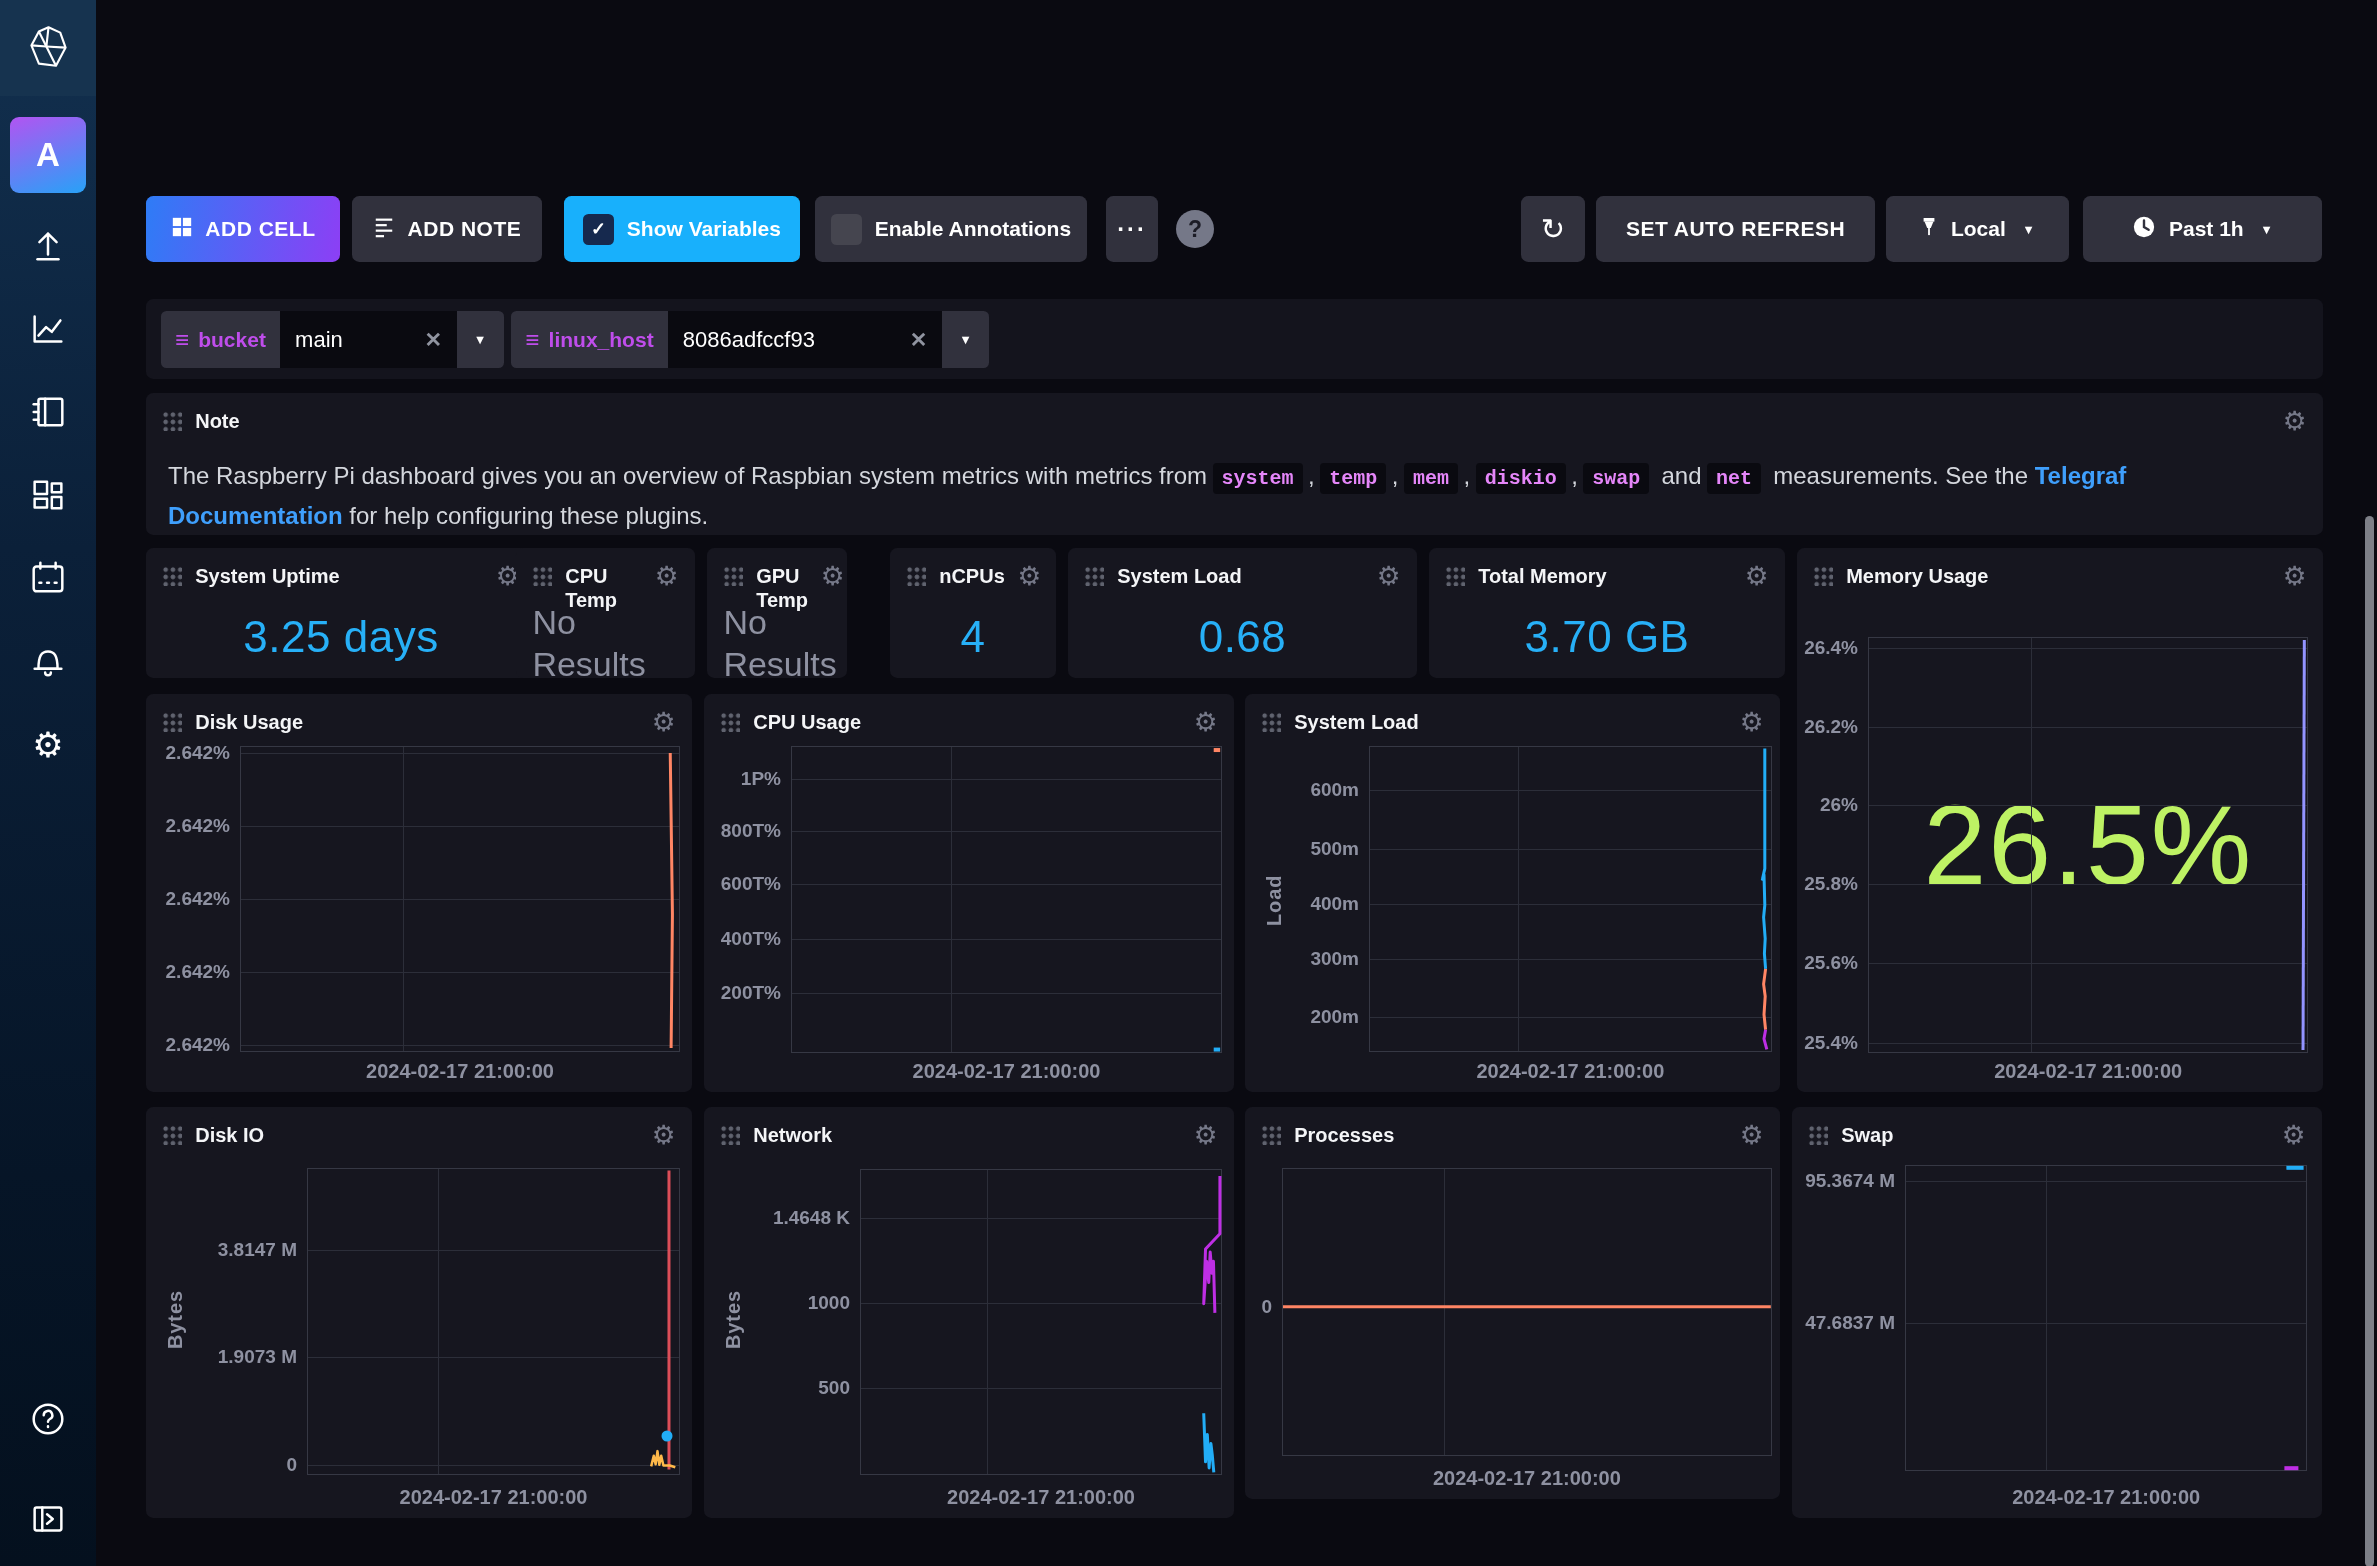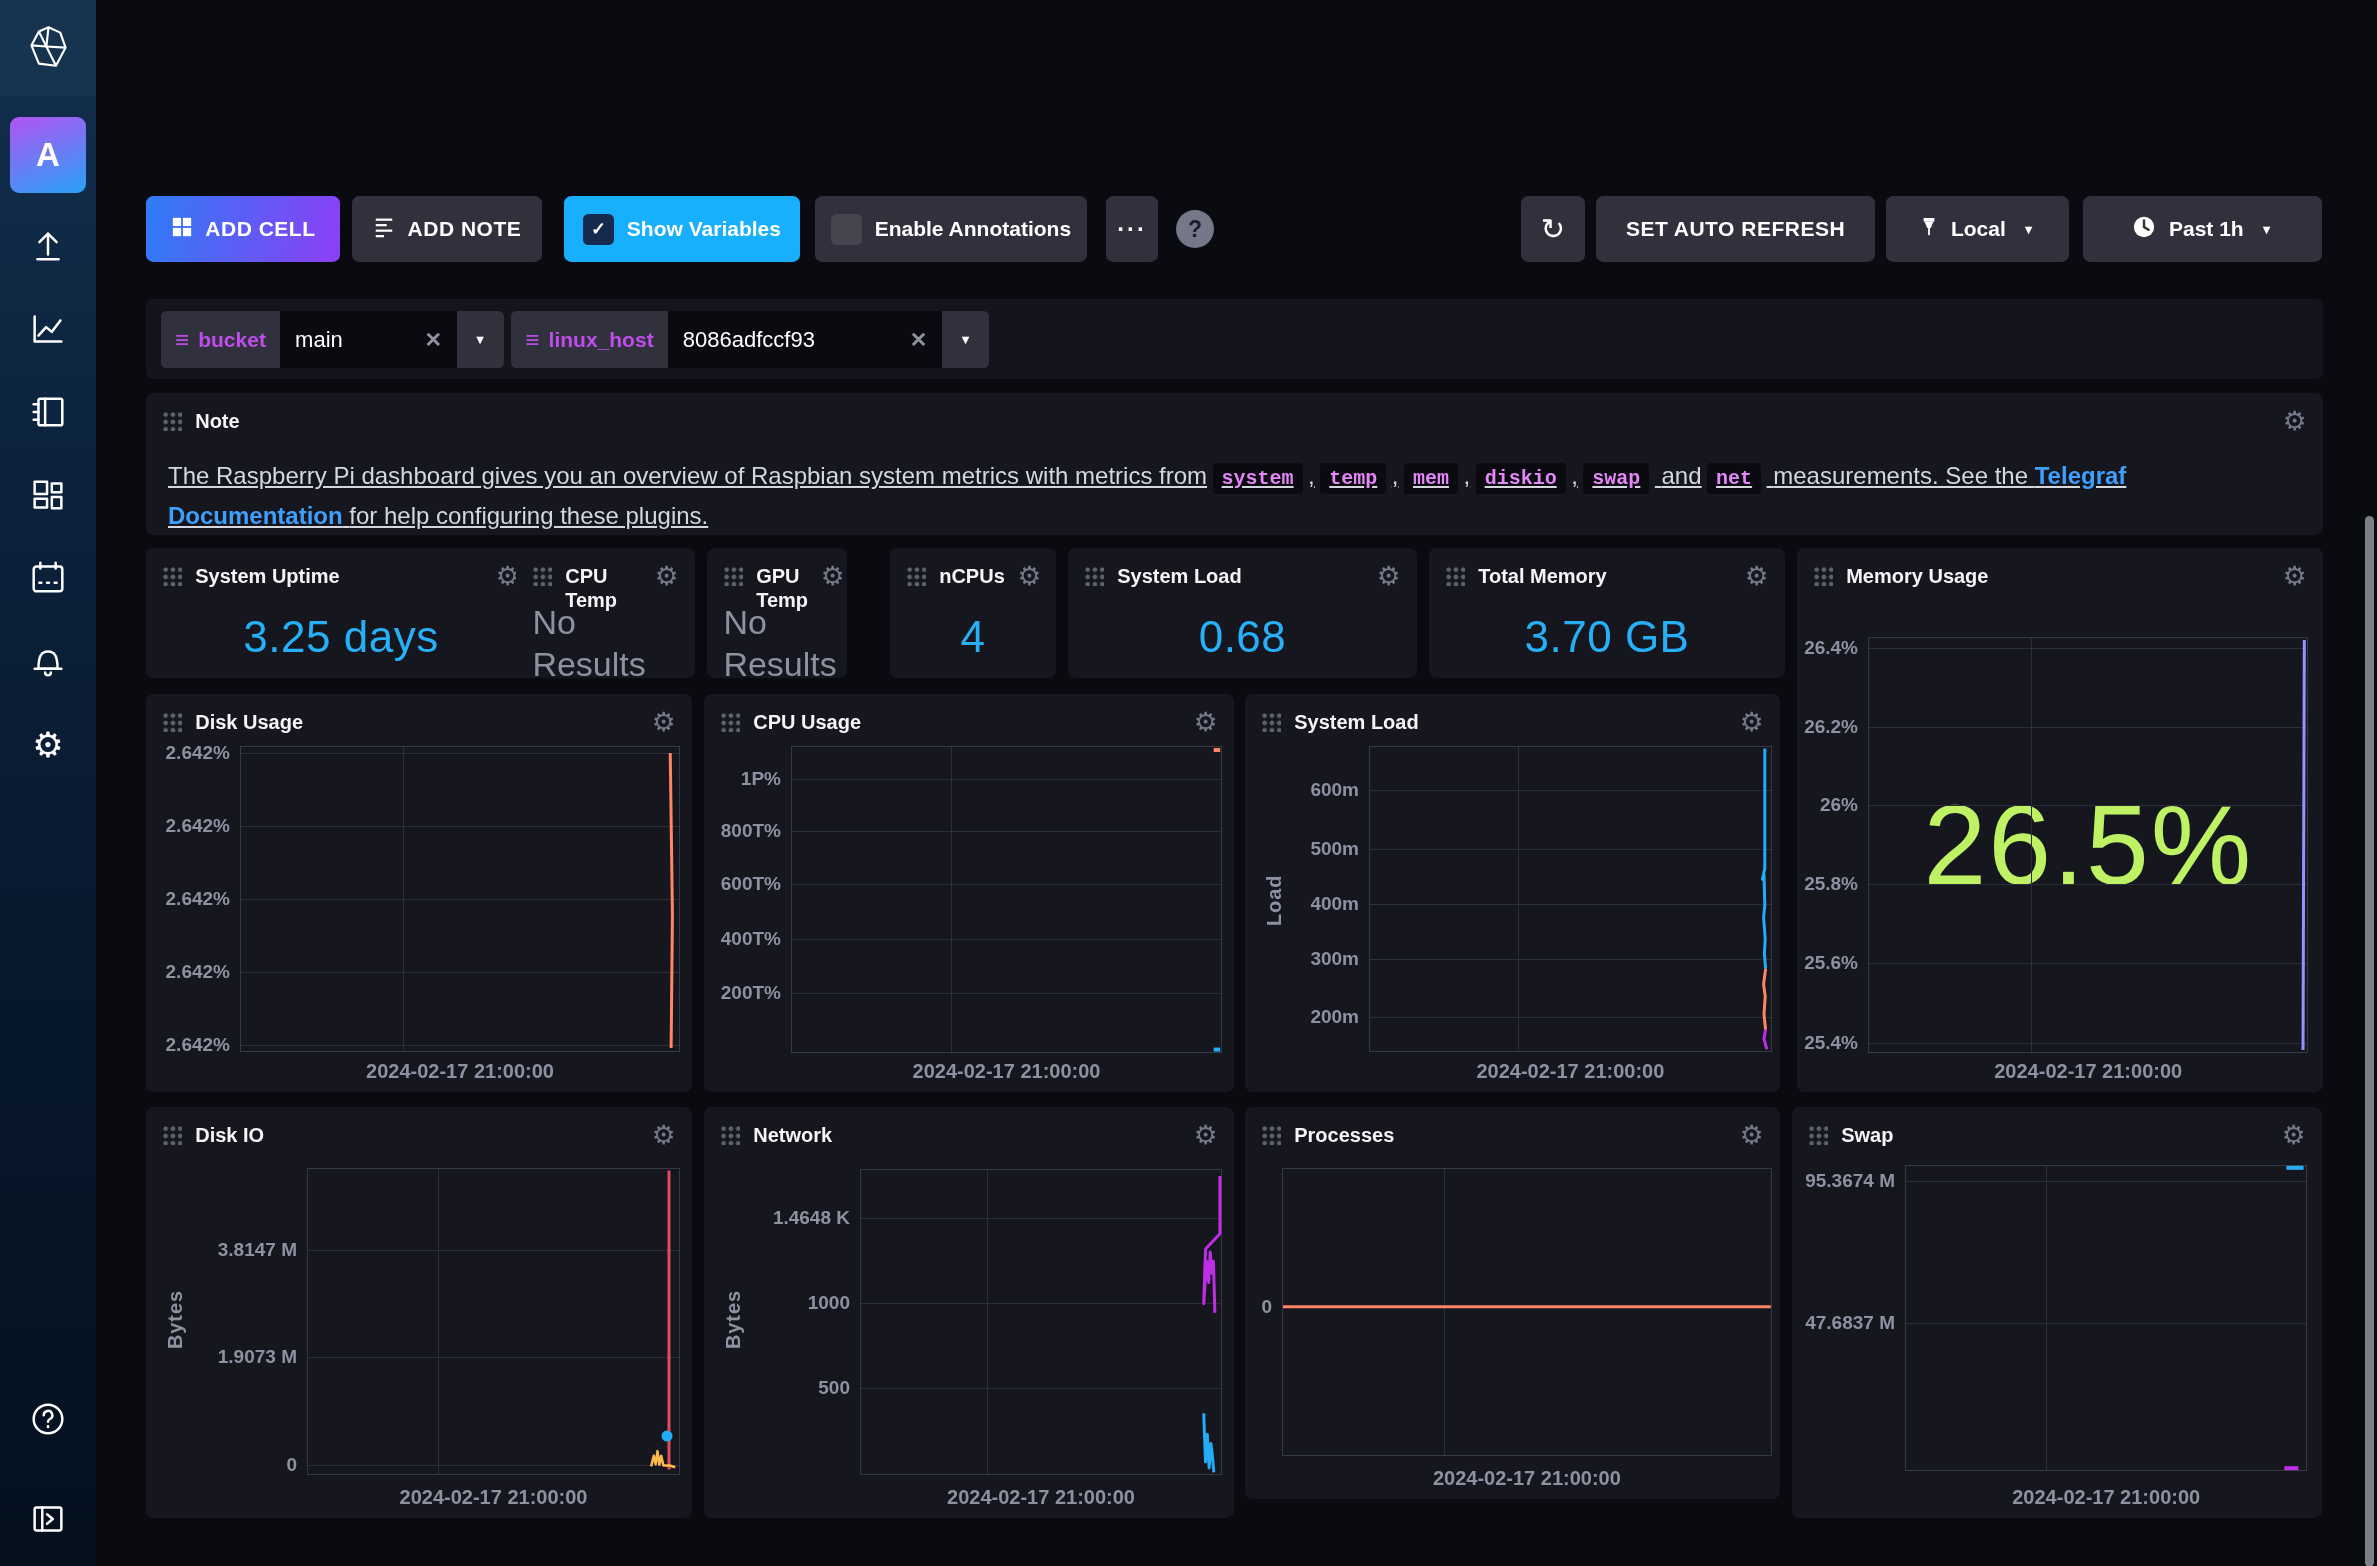--- a/index.html
+++ b/index.html
@@ -54,21 +54,21 @@
   
   .panel { position:absolute; background:#16161f; border-radius:7.3px; }
   .panel-header { position:absolute; top:0; left:0; right:0; height:51px; display:flex; align-items:flex-start; padding:16.4px 16.4px 0 16.4px; gap:12.8px; }
   .panel-title { font-size:20px; font-weight:700; color:#f4f5f7; line-height:24px; }
   .handle { width:20px; height:20px; flex:0 0 20px; margin-top:1.8px; cursor:grab;
     background-image:radial-gradient(circle,#60636f 2px,transparent 2.6px); background-size:7.3px 7.3px; background-position:0 0; }
   .gear { margin-left:auto; color:#757888; font-size:26.5px; line-height:24px; cursor:pointer; }
   .wrap .panel-title { max-width:68px; }
 
   #panel-note { left:146px; top:393px; width:2177px; height:142px; }
-  #note-body { position:absolute; left:22px; right:22px; top:64px; font-size:24px; line-height:37px; color:#d4d7dd; font-weight:400;text-decoration:underline; }
+  #note-body { position:absolute; left:22px; right:22px; top:64px; font-size:24px; line-height:37px; color:#d4d7dd; font-weight:400; }
   #note-body code { font-family:"Liberation Mono", monospace; font-size:20px; font-weight:700; color:#e586f9; background:#0a0a10; padding:3.7px 9px; border-radius:3.7px; margin:0 5.5px; }
   #note-body a { color:#3f9ffc; font-weight:700; text-decoration:none; cursor:pointer; }
 
   
   .stat { top:548px; height:130px; }
   #stat-0 { left:146px; width:390px; }
   #stat-1 { left:516px; width:179px; }
   #stat-2 { left:707px; width:140px; }
   #stat-3 { left:890px; width:166px; }
   #stat-4 { left:1068px; width:349px; }

